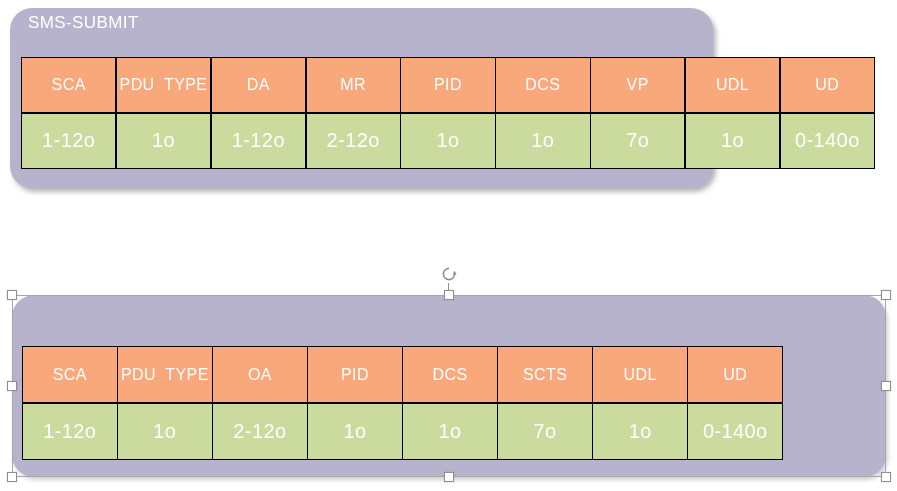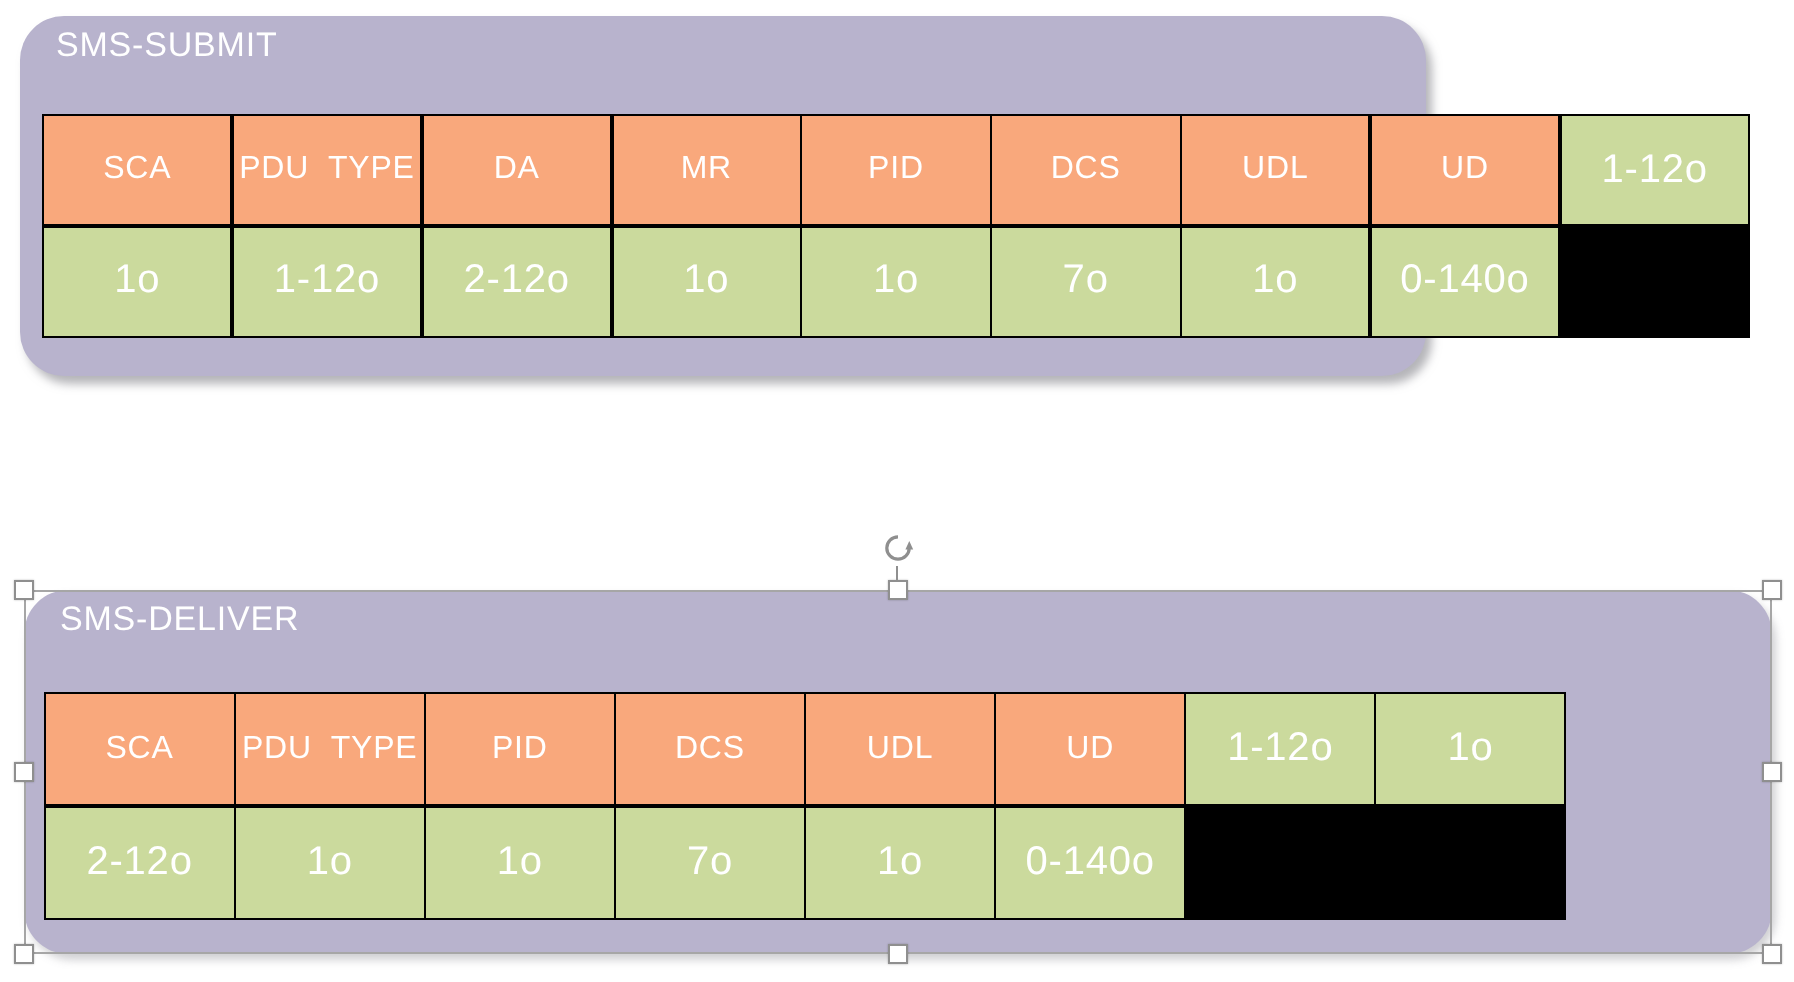--- a/index.html
+++ b/index.html
@@ -103,41 +103,43 @@
 
   <section class="panel panel-submit">
     <div class="panel-title">SMS-SUBMIT</div>
     <div class="tbl tbl-submit">
       <div class="cell hdr">SCA</div>
       <div class="cell hdr">PDU  TYPE</div>
       <div class="cell hdr">DA</div>
       <div class="cell hdr">MR</div>
       <div class="cell hdr">PID</div>
       <div class="cell hdr">DCS</div>
+      <div class="cell hdr">VP</div>
       <div class="cell hdr">UDL</div>
       <div class="cell hdr">UD</div>
       <div class="cell val">1-12o</div>
       <div class="cell val">1o</div>
       <div class="cell val">1-12o</div>
       <div class="cell val">2-12o</div>
       <div class="cell val">1o</div>
       <div class="cell val">1o</div>
       <div class="cell val">7o</div>
       <div class="cell val">1o</div>
       <div class="cell val">0-140o</div>
     </div>
   </section>
 
   <section class="panel panel-deliver">
-    <div class="panel-title">SMS-DELIVER</div>
     <div class="tbl tbl-deliver">
       <div class="cell hdr">SCA</div>
       <div class="cell hdr">PDU  TYPE</div>
+      <div class="cell hdr">OA</div>
       <div class="cell hdr">PID</div>
       <div class="cell hdr">DCS</div>
+      <div class="cell hdr">SCTS</div>
       <div class="cell hdr">UDL</div>
       <div class="cell hdr">UD</div>
       <div class="cell val">1-12o</div>
       <div class="cell val">1o</div>
       <div class="cell val">2-12o</div>
       <div class="cell val">1o</div>
       <div class="cell val">1o</div>
       <div class="cell val">7o</div>
       <div class="cell val">1o</div>
       <div class="cell val">0-140o</div>

